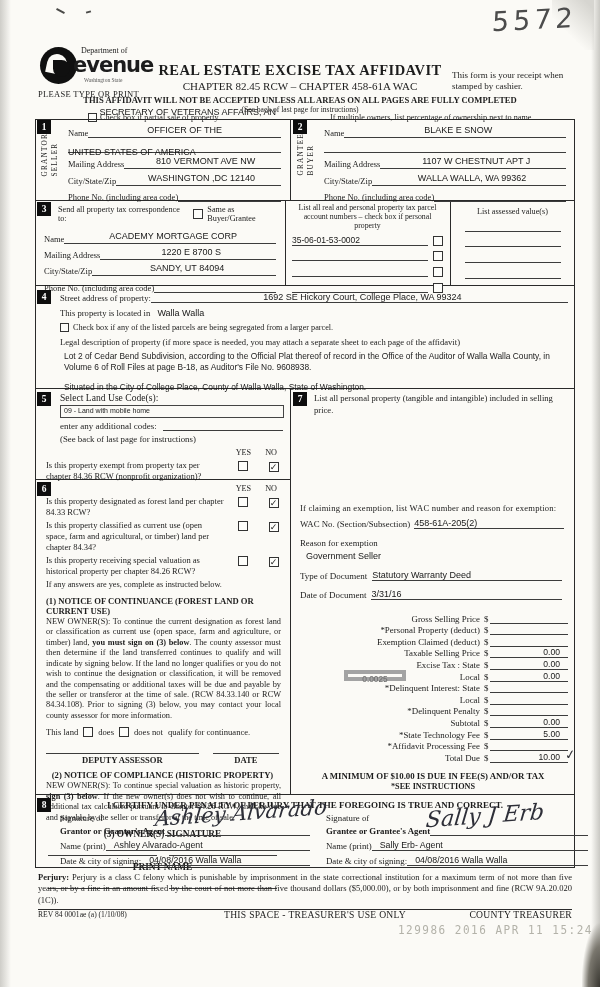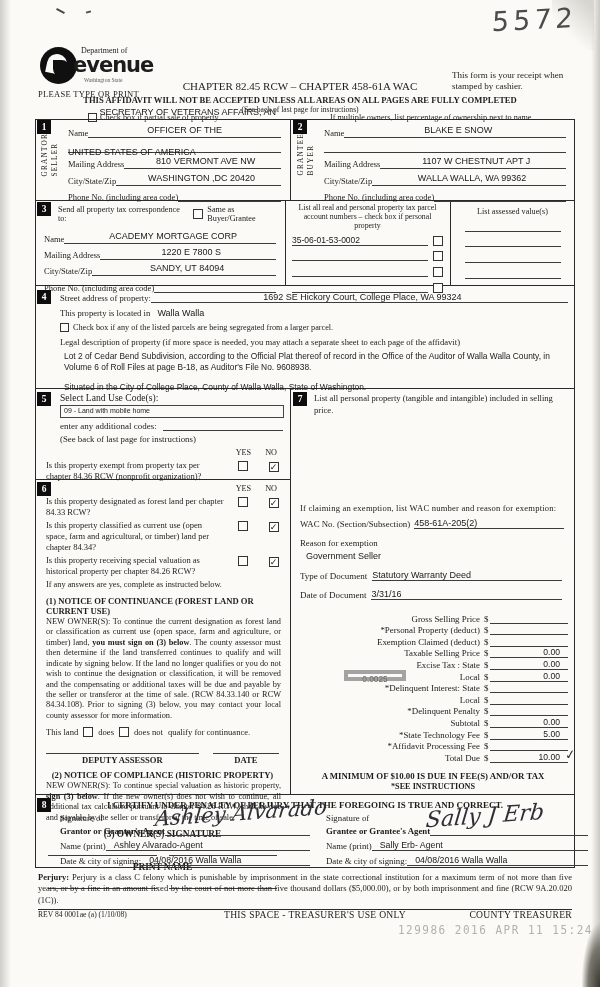--- a/index.html
+++ b/index.html
@@ -173,20 +173,21 @@
   <div class="pen-mark pm2"></div>
   <div class="hand-number">5572</div>
 
   <div class="logo">
     <div class="logo-mark"></div>
     <div class="logo-dept">Department of</div>
     <div class="logo-rev">evenue</div>
     <div class="logo-state">Washington State</div>
   </div>
   <div class="please">PLEASE TYPE OR PRINT</div>
+  <div class="title">REAL ESTATE EXCISE TAX AFFIDAVIT</div>
   <div class="chapter">CHAPTER 82.45 RCW – CHAPTER 458-61A WAC</div>
   <div class="receipt">This form is your receipt when stamped by cashier.</div>
   <div class="accept">THIS AFFIDAVIT WILL NOT BE ACCEPTED UNLESS ALL AREAS ON ALL PAGES ARE FULLY COMPLETED</div>
   <div class="seeback">(See back of last page for instructions)</div>
   <div class="partial">
     <span class="cb small"></span>
     <span>Check box if partial sale of property</span>
   </div>
   <div class="multiowner">If multiple owners, list percentage of ownership next to name.</div>
 
@@ -211,21 +212,21 @@
           <span class="lbl">Name</span>
         <span class="ul"><span class="val">SECRETARY OF VETERANS AFFAIRS, AN OFFICER OF THE</span></span>
         </div>
       <div class="ul plain-ul"><span class="val">UNITED STATES OF AMERICA</span></div>
       <div class="frow">
           <span class="lbl">Mailing Address</span>
         <span class="ul"><span class="val">810 VERMONT AVE NW</span></span>
         </div>
       <div class="frow">
           <span class="lbl">City/State/Zip</span>
-        <span class="ul"><span class="val">WASHINGTON ,DC 20420</span></span>
+        <span class="ul"><span class="val">WASHINGTON ,DC 12140</span></span>
         </div>
       <div class="frow">
           <span class="lbl">Phone No. (including area code)</span>
         <span class="ul"></span>
         </div>
     </div>
   </div>
 
   <div class="sec2">
     <div class="tab" style="left:1px;top:1px;">2</div>
@@ -261,21 +262,21 @@
       <span class="cb"></span>
       <span>Same as Buyer/Grantee</span>
     </div>
     <div class="fields">
       <div class="frow">
           <span class="lbl">Name</span>
         <span class="ul"><span class="val">ACADEMY MORTGAGE CORP</span></span>
         </div>
       <div class="frow">
           <span class="lbl">Mailing Address</span>
-        <span class="ul"><span class="val">1220 E 7800 S</span></span>
+        <span class="ul"><span class="val">1220 E 8700 S</span></span>
         </div>
       <div class="frow">
           <span class="lbl">City/State/Zip</span>
         <span class="ul"><span class="val">SANDY, UT 84094</span></span>
         </div>
       <div class="frow">
           <span class="lbl">Phone No. (including area code)</span>
         <span class="ul"></span>
         </div>
     </div>

